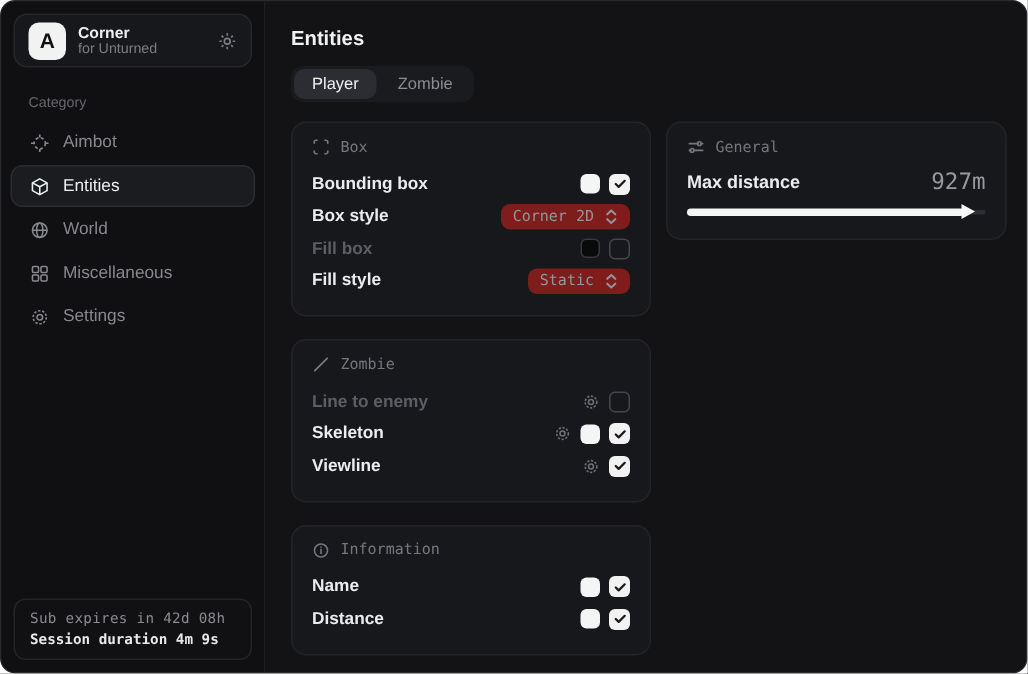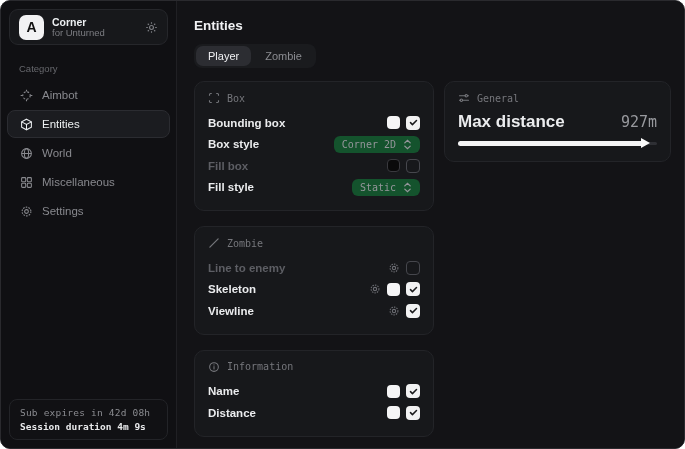--- a/index.html
+++ b/index.html
@@ -54,26 +54,26 @@
   .row-label.dim { color:#5d5e64; }
   .controls { display:flex; align-items:center; gap:6px; }
   .swatch { width:13px; height:13px; border-radius:4px; cursor:pointer; }
   .swatch.white { background:#f5f5f6; }
   .swatch.black { background:#0a0a0b; border:1px solid #39393e; }
   .checkbox { width:14px; height:14px; border-radius:4px; cursor:pointer; display:flex; align-items:center; justify-content:center; }
   .checkbox.checked { background:#f2f2f3; }
   .checkbox.unchecked { background:transparent; border:1.5px solid #46474d; }
   .gear-btn { color:#6e6f75; cursor:pointer; }
   .dropdown {
-    display:flex; align-items:center; gap:7px; background:#14532d; border-radius:6px;
+    display:flex; align-items:center; gap:7px; background:#7f1d1d; border-radius:6px;
     padding:3px 8px; color:#94959a; font-family:"DejaVu Sans Mono", monospace; font-size:10px; cursor:pointer;justify-content:center;
   }
   
   .gen-row { display:flex; align-items:center; margin-top:2px; }
-  .gen-label { flex:1; font-size:17px; font-weight:bold; color:#ebecee; }
+  .gen-label { flex:1; font-size:12px; font-weight:bold; color:#ebecee; }
   .gen-value { color:#98999e; font-size:15px; font-family:"DejaVu Sans Mono", monospace; }
   .slider { position:relative; height:12px; margin-top:5px; cursor:pointer; }
   .slider-track { position:absolute; top:5px; left:0; right:0; height:3px; border-radius:2px; background:#2e2f34; }
   .slider-fill { position:absolute; top:4px; left:0; height:5px; border-radius:3px; background:#f4f4f5; }
   .slider-handle {
     position:absolute; top:1px; width:0; height:0; margin-left:-2px;
     border-top:5.5px solid transparent; border-bottom:5.5px solid transparent; border-left:9px solid #fafafa;
   }
 </style>
 </head>

